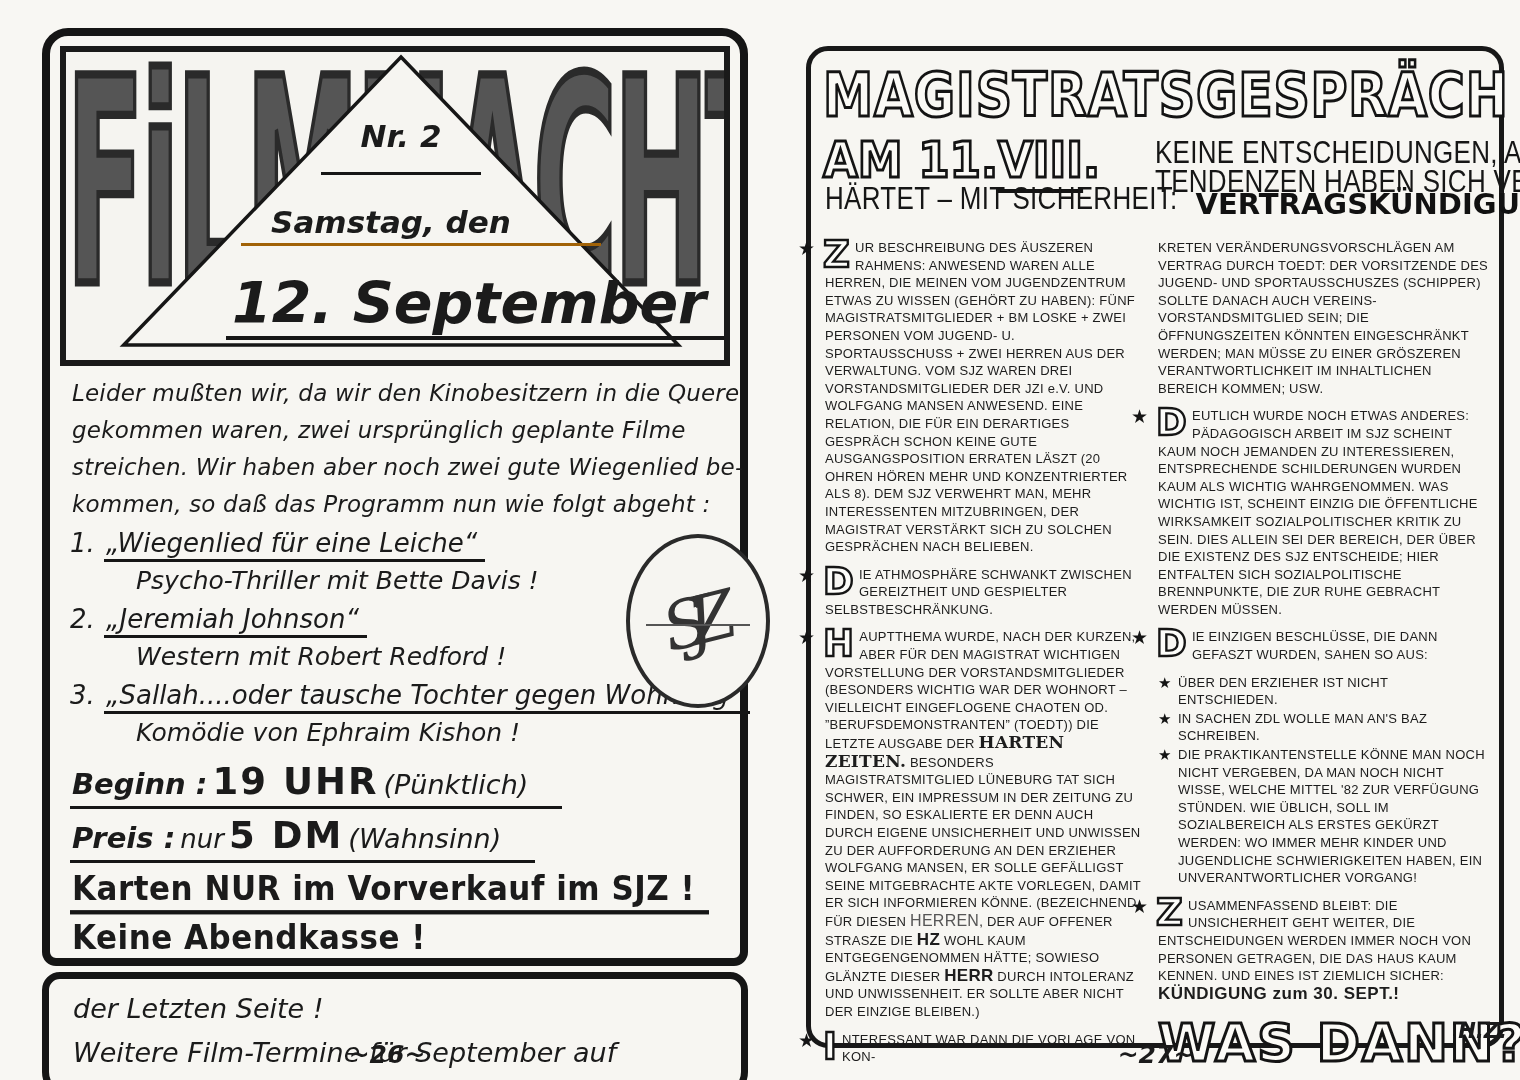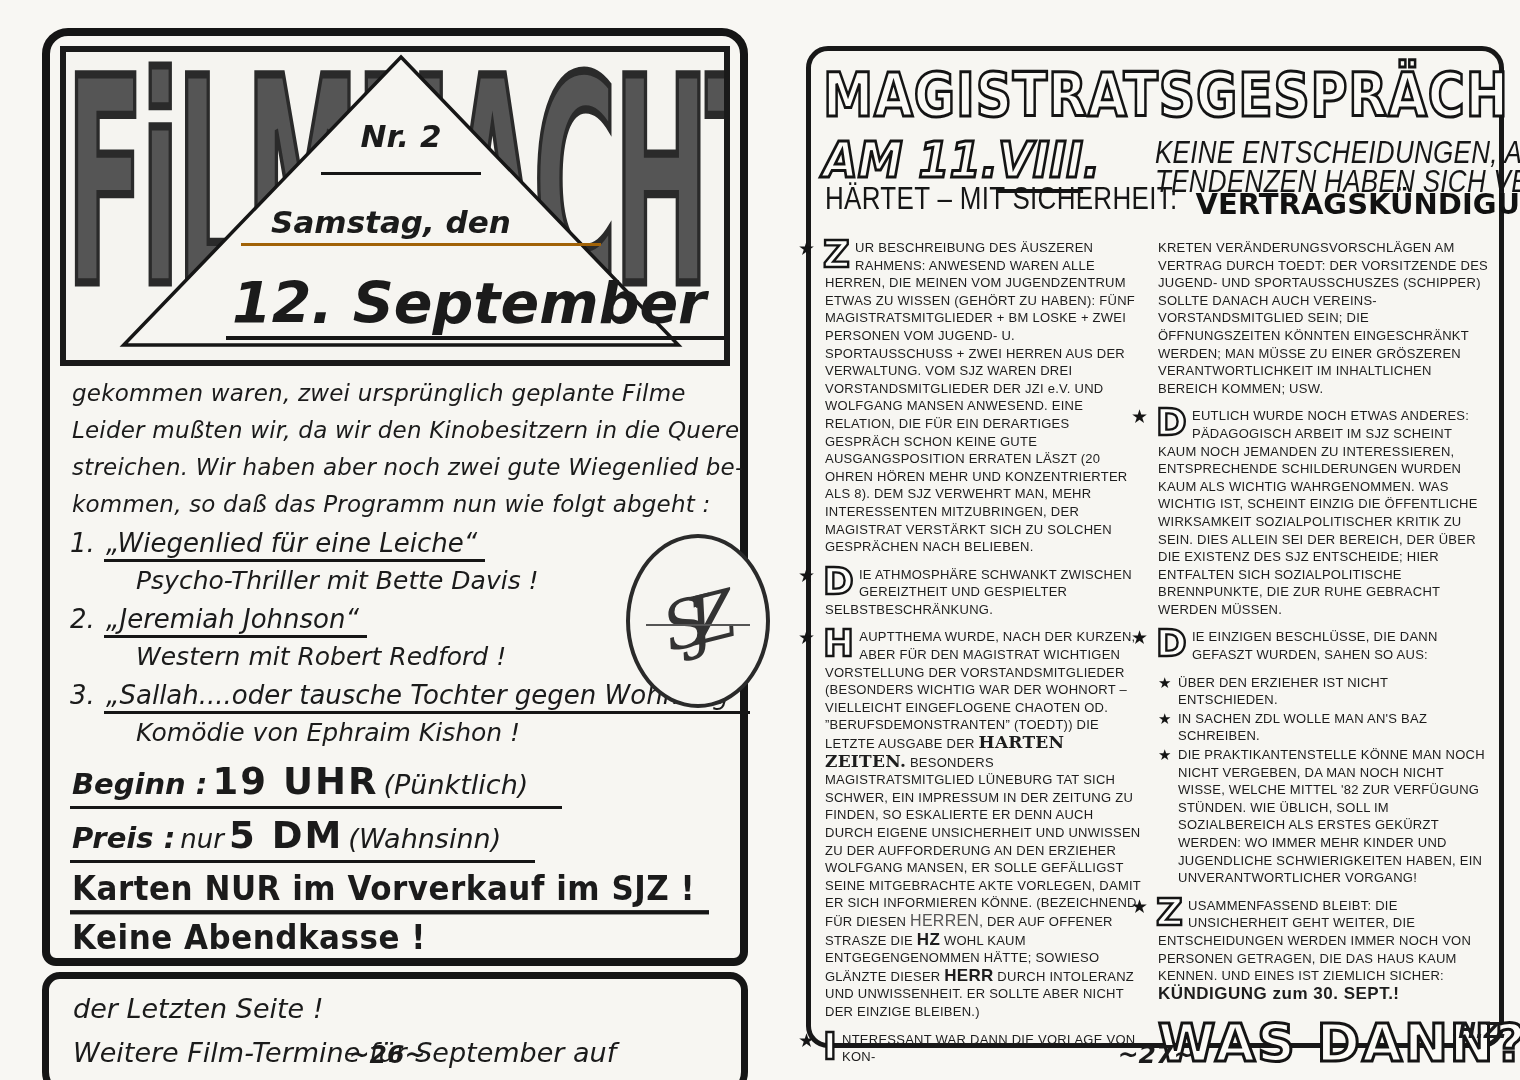--- a/index.html
+++ b/index.html
@@ -39,21 +39,21 @@
   .pagenum{font-size:25px;font-weight:700;}
   .pagenum-left{position:absolute;left:42px;top:1040px;width:690px;text-align:center;}
   .sjz{position:absolute;left:576px;top:498px;width:136px;height:166px;border:4px solid #2a2a2a;border-radius:50%;background:#f6f5f1;z-index:3;display:flex;align-items:center;justify-content:center;}
   .sjz-text{font-family:"DejaVu Serif",serif;font-style:italic;font-size:66px;letter-spacing:-22px;color:#333;transform:rotate(-14deg);padding-right:18px;}
   .sjz-line{position:absolute;left:12%;top:52%;width:76%;height:2px;background:#555;}
 
   
   .rp{position:absolute;left:806px;top:46px;width:688px;height:992px;border:5px solid #181818;border-radius:22px;background:#f7f6f2;}
   .hl{padding:8px 8px 0 12px;}
   .hl1{font-family:"DejaVu Sans",sans-serif;font-weight:700;font-size:60px;white-space:nowrap;color:#fbfaf6;-webkit-text-stroke:3px #141414;letter-spacing:1px;transform:scale(0.84,1.02);transform-origin:left top;}
-  .hl-row2{display:flex;align-items:flex-start;gap:24px;margin-top:2px;font-style:italic;}
+  .hl-row2{display:flex;align-items:flex-start;gap:24px;margin-top:2px;}
   .hl2{font-family:"DejaVu Sans",sans-serif;font-weight:700;font-size:50px;white-space:nowrap;color:#fbfaf6;-webkit-text-stroke:3px #141414;transform:scale(0.9,1.0);transform-origin:left top;flex:0 0 auto;}
   .hl2 .ul{border-bottom:4px solid #141414;}
   .hl2r{padding-top:4px;}
   .hl2r div{font-size:26px;line-height:29px;letter-spacing:0.3px;white-space:nowrap;transform:scaleY(1.22);transform-origin:left top;font-weight:400;color:#161616;}
   .hl-row3{display:flex;align-items:flex-start;gap:18px;margin-top:-6px;padding-left:2px;}
   .hl3a{font-size:26px;letter-spacing:0.3px;white-space:nowrap;transform:scaleY(1.22);transform-origin:left bottom;color:#161616;}
   .hl3b{font-family:"DejaVu Sans",sans-serif;font-weight:700;font-size:29px;white-space:nowrap;color:#111;}
   .cols{position:absolute;top:188px;left:14px;right:8px;bottom:4px;display:flex;gap:16px;}
   .col{width:50%;position:relative;}
   .para{position:relative;margin:0 0 10px;font-size:13px;line-height:17.6px;letter-spacing:0.25px;color:#1d1d1d;}
@@ -85,22 +85,22 @@
           <svg viewBox="0 0 100 100" preserveAspectRatio="none">
             <polygon points="50,1 99,99 1,99" fill="#f6f5f1" stroke="#161616" stroke-width="3.5" vector-effect="non-scaling-stroke"></polygon>
           </svg>
           <div class="tri-nr hand"><span>Nr. 2</span></div>
           <div class="tri-sam hand"><span>Samstag, den</span></div>
           <div class="tri-date hand">12. September</div>
         </div>
       </div>
 
       <div class="intro hand">
+        <div class="intro-line">Leider mußten wir, da wir den Kinobesitzern in die Quere</div>
         <div class="intro-line">gekommen waren, zwei ursprünglich geplante Filme</div>
-        <div class="intro-line">Leider mußten wir, da wir den Kinobesitzern in die Quere</div>
         <div class="intro-line">streichen. Wir haben aber noch zwei gute Wiegenlied be-</div>
         <div class="intro-line">kommen, so daß das Programm nun wie folgt abgeht :</div>
       </div>
 
       <div class="films hand">
         <div>
           <div class="film-title-row"><span class="film-num">1.</span><span class="film-title">„Wiegenlied für eine Leiche“</span></div>
           <div class="film-sub">Psycho-Thriller mit Bette Davis !</div>
         </div>
         <div>

